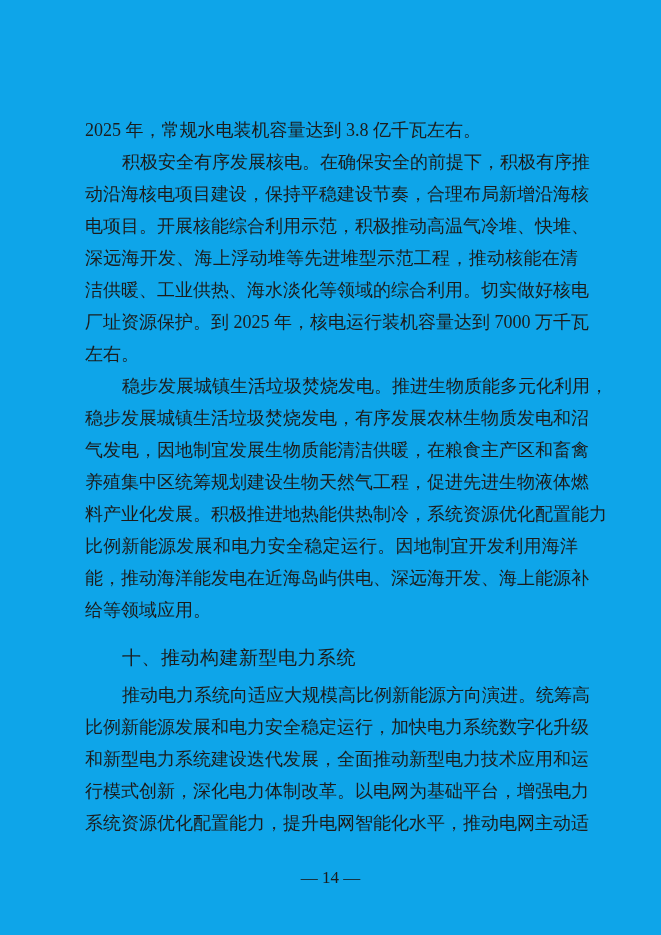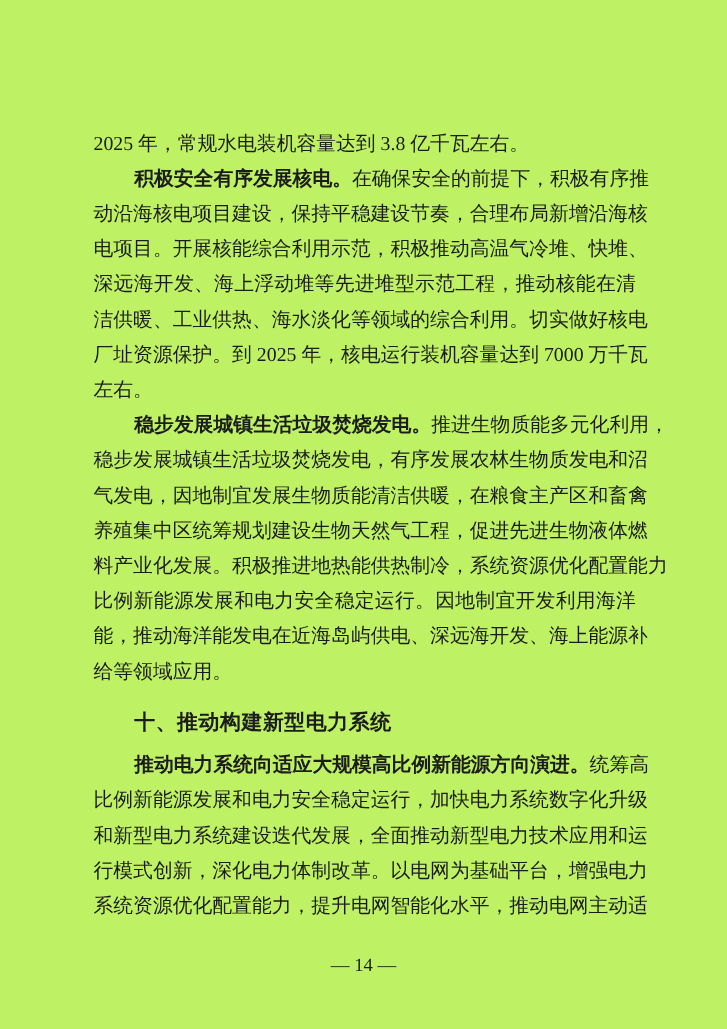--- a/index.html
+++ b/index.html
@@ -4,21 +4,21 @@
 <style>
   html, body {
     margin: 0;
     padding: 0;
     background: #ffffff;
   }
   .page {
     position: relative;
     width: 661px;
     height: 935px;
-    background: #bef264;
+    background: #0ea5e9;
     color: #1c1c1c;
     font-family: "Liberation Serif", "DejaVu Serif", serif;
     overflow: hidden;
   }
   .textblock {
     position: absolute;
     left: 85px;
     top: 114px;
     width: 493px;
   }
@@ -31,21 +31,21 @@
     text-align-last: justify;
     white-space: nowrap;
     overflow: visible;
   }
   .line.line-end {
     text-align: left;
     text-align-last: left;
   }
   .line.indent { text-indent: 37px; }
   .seg { font-weight: 400; }
-  .seg-bold { font-weight: 700; }
+  .seg-bold { font-weight: 400; }
   .heading {
     margin: 16px 0 5px 0;
     font-family: "Liberation Sans", "DejaVu Sans", sans-serif;
   }
   .heading .line {
     font-size: 19px;
     font-weight: 700;
     letter-spacing: 0.5px;
   }
   .page-footer {

